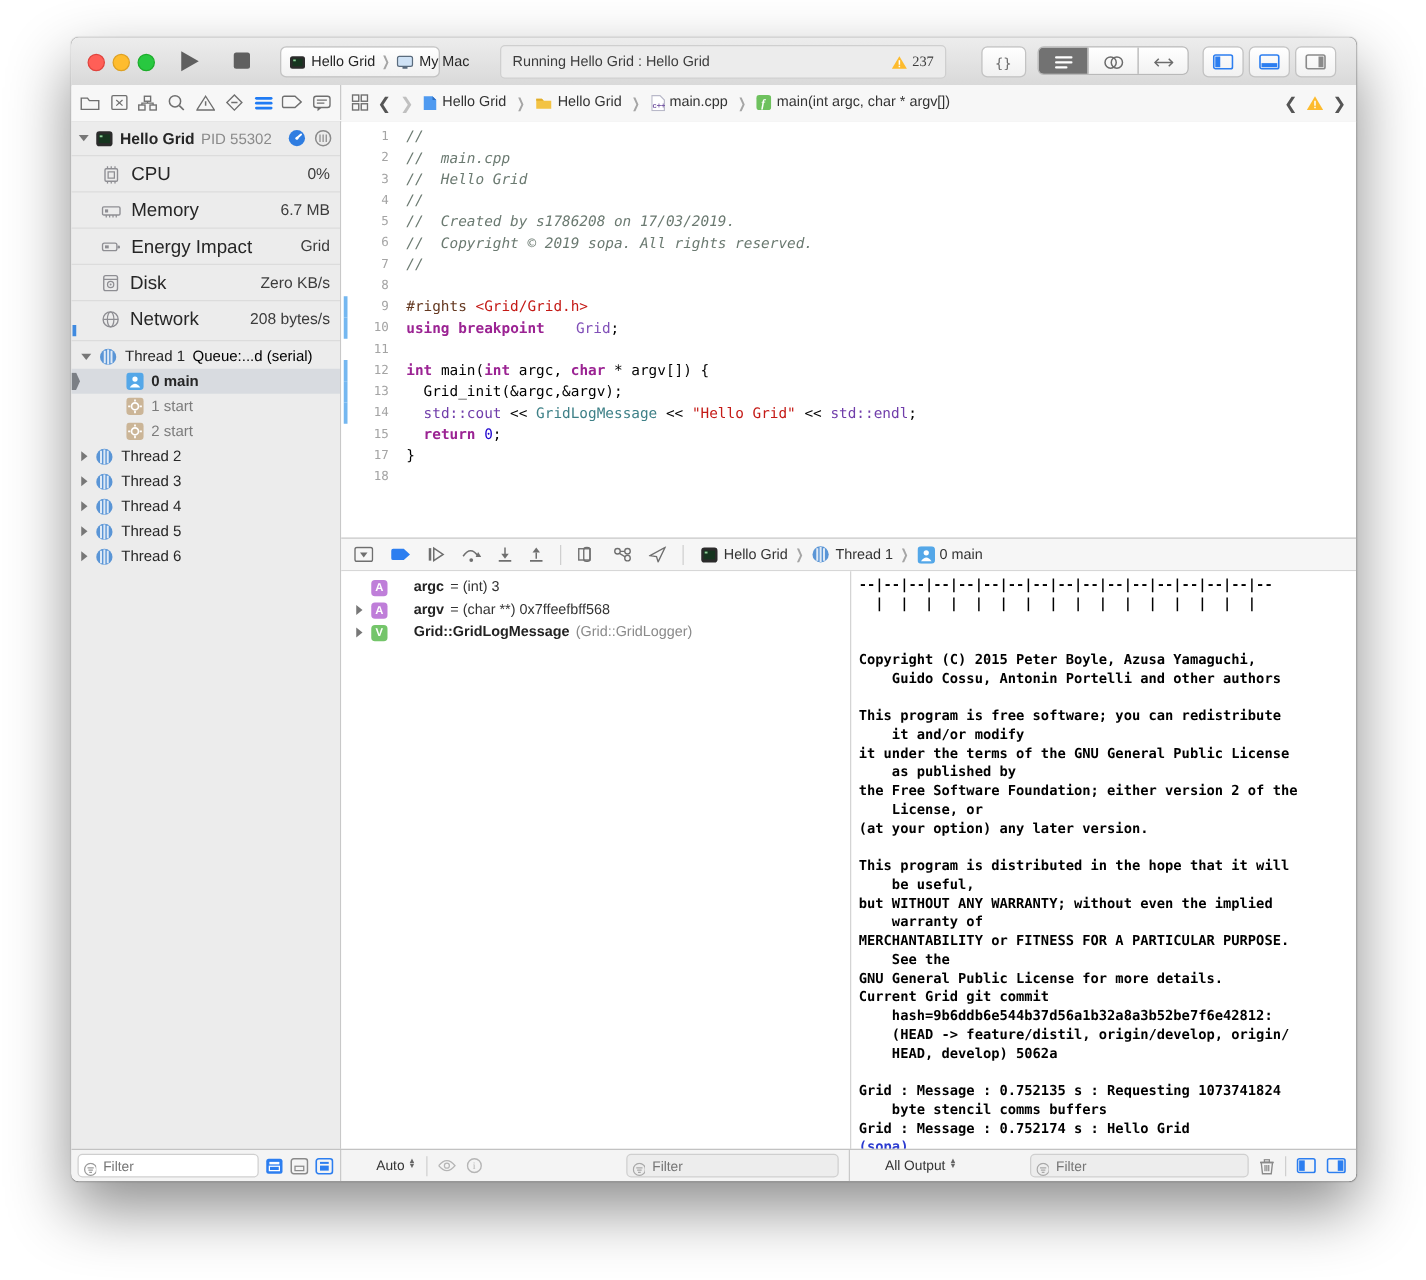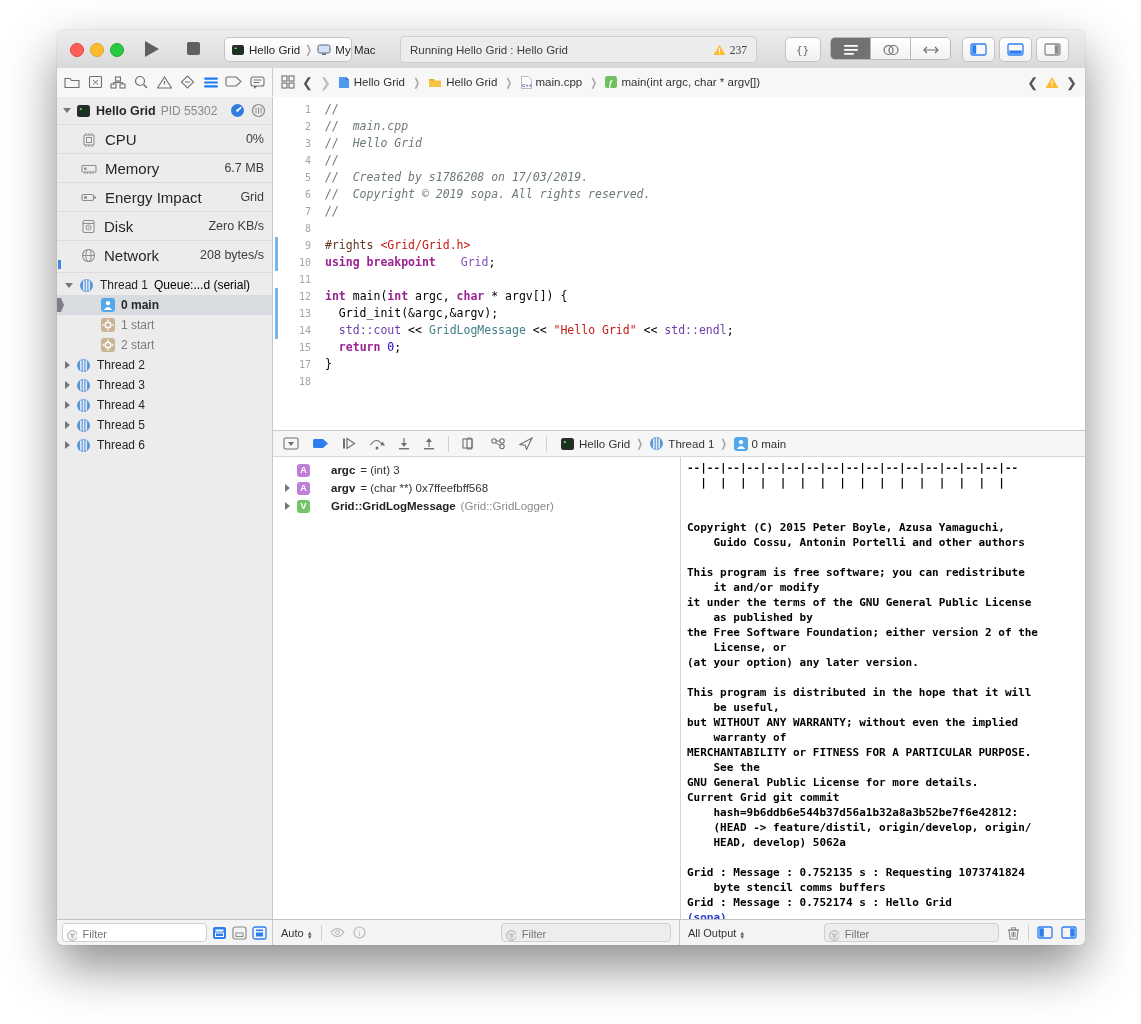--- a/index.html
+++ b/index.html
@@ -118,21 +118,21 @@
              display:flex;align-items:center;font-size:11px;color:#444;}
   .bb-sec{height:100%;display:flex;align-items:center;box-sizing:border-box;}
   .bb-sec.s1{width:216px;padding:0 5px;gap:5px;border-right:1px solid #c9c9c9;}
   .bb-sec.s2{width:407px;padding:0 8px;gap:8px;border-right:1px solid #c9c9c9;}
   .bb-sec.s3{flex:1;padding:0 8px;gap:8px;}
   .filterfield{height:17px;border:1px solid #cfcfcf;border-radius:4px;background:#fff;display:flex;align-items:flex-end;
                padding:0 4px;gap:4px;}
   .filterfield.gray{background:#ededed;}
   .filterfield input{border:none;outline:none;background:transparent;font-size:11px;color:#444;width:100%;
                      font-family:"Liberation Sans",sans-serif;}
-  .popup{display:flex;align-items:flex-end;gap:3px;color:#333;font-size:11px;white-space:nowrap;}
+  .popup{display:flex;align-items:flex-start;gap:3px;color:#333;font-size:11px;white-space:nowrap;margin-left:20px;}
   .updown{display:flex;flex-direction:column;line-height:4px;font-size:6px;color:#666;}
   .bb-spacer{flex:1;}
   .icn{display:inline-flex;align-items:center;justify-content:center;}
 </style>
 </head>
 <body>
 
 <div class="stage">
  <div class="window">
 

